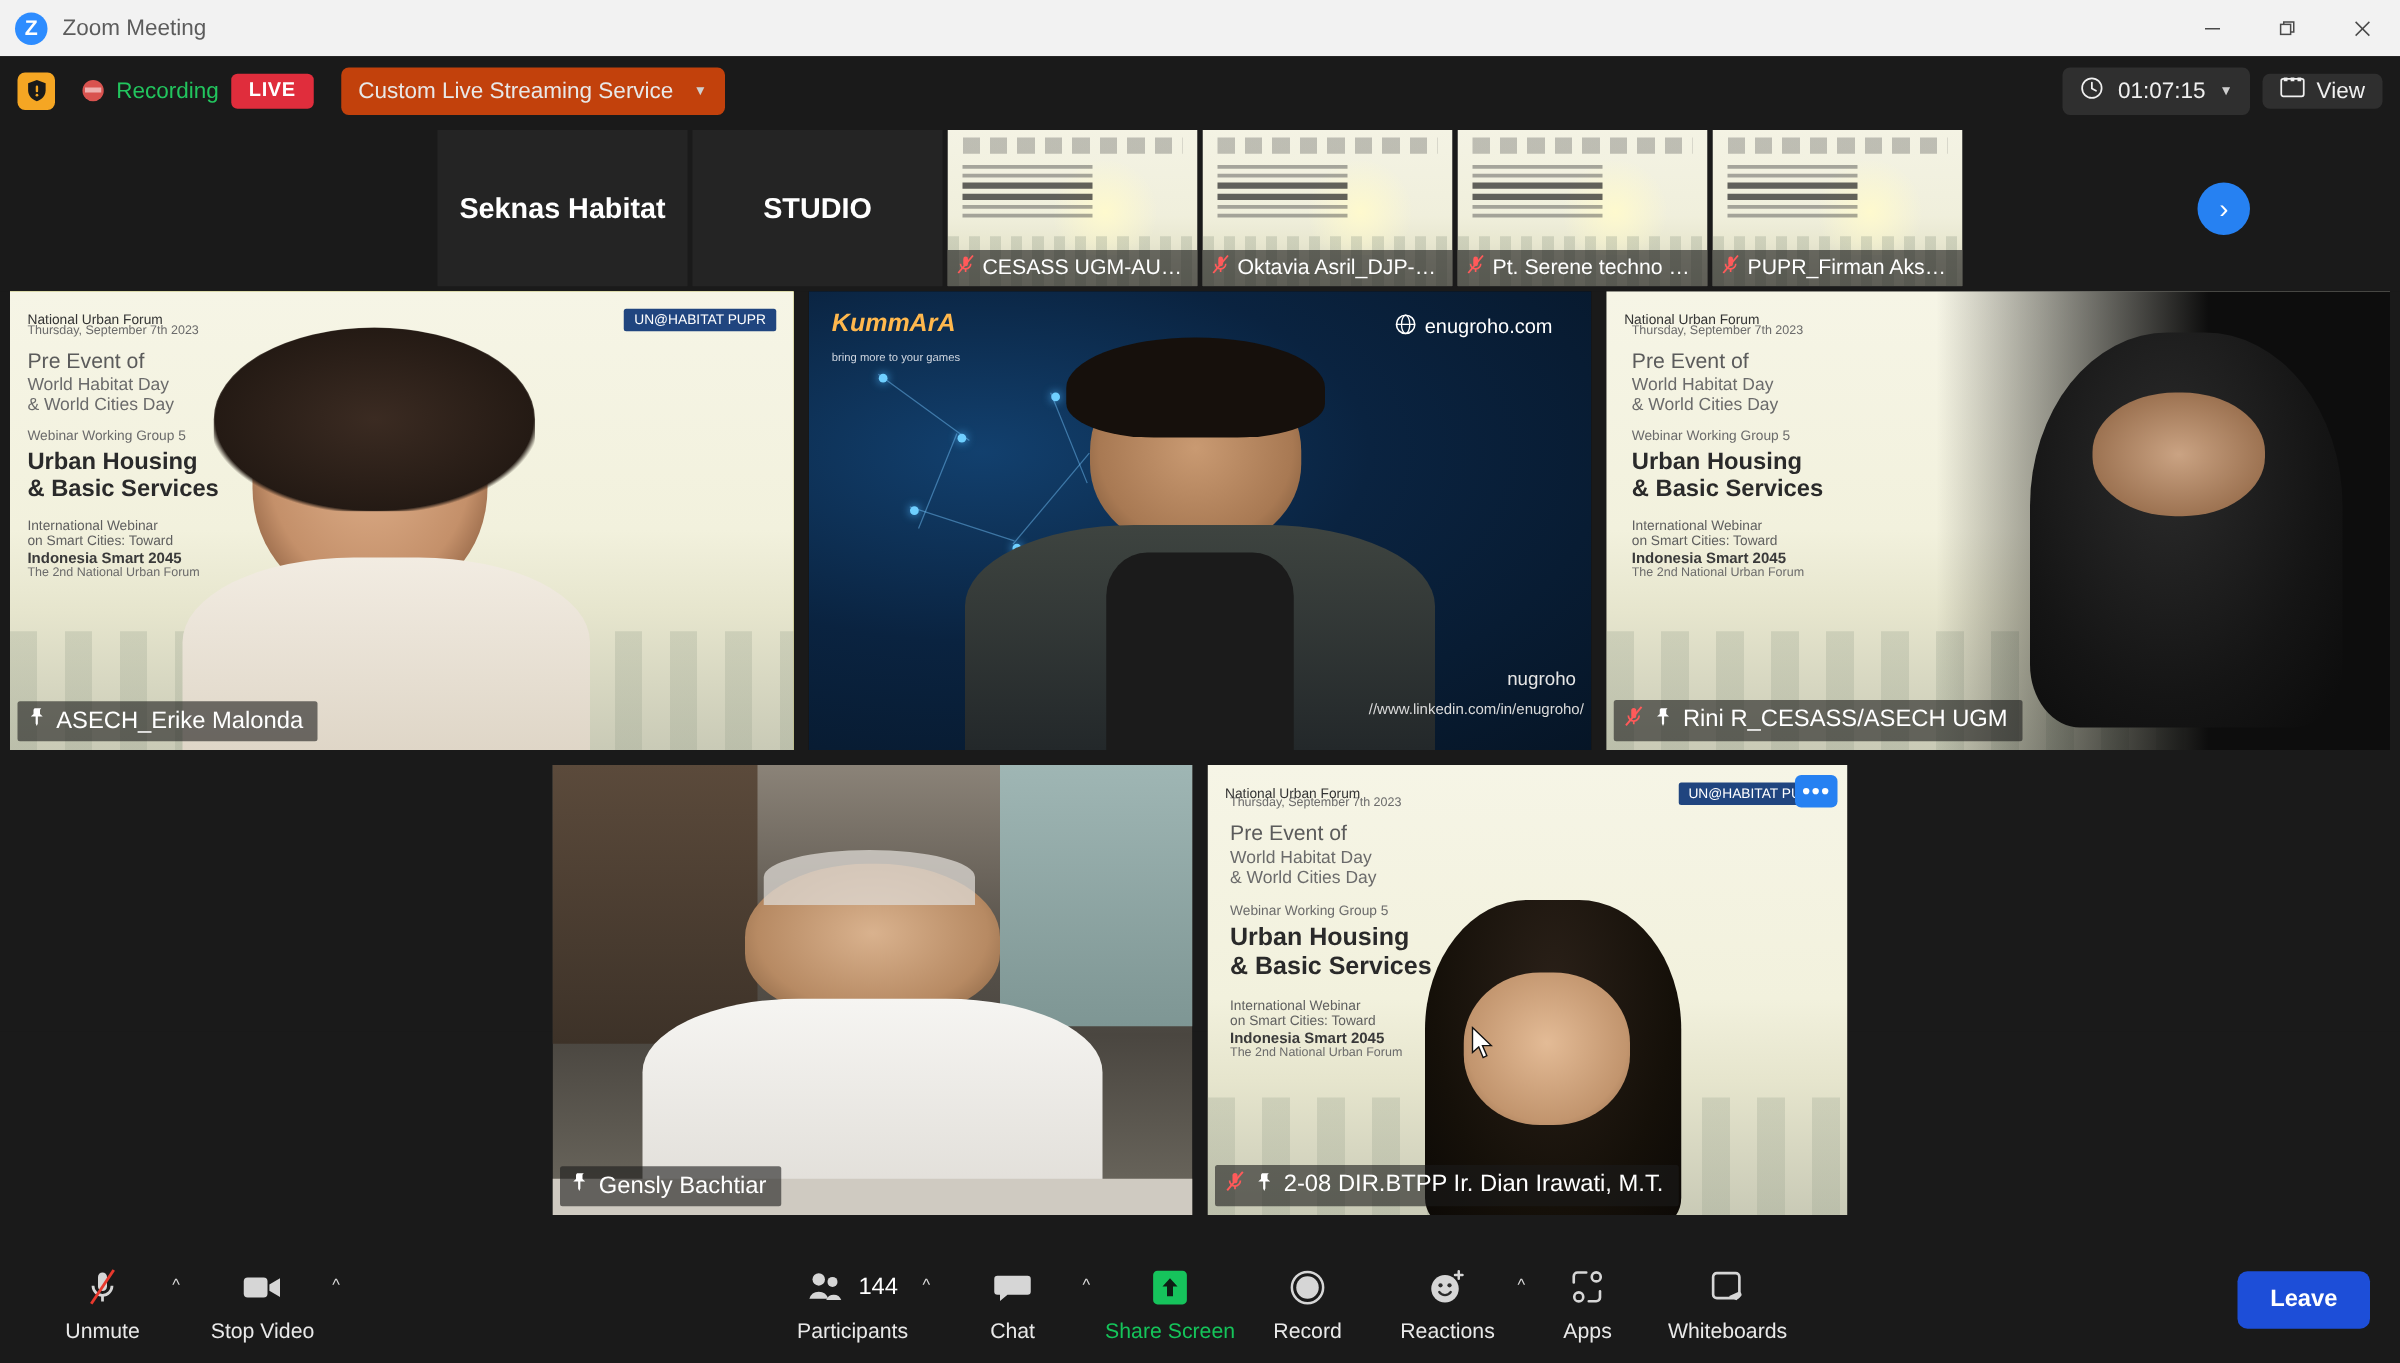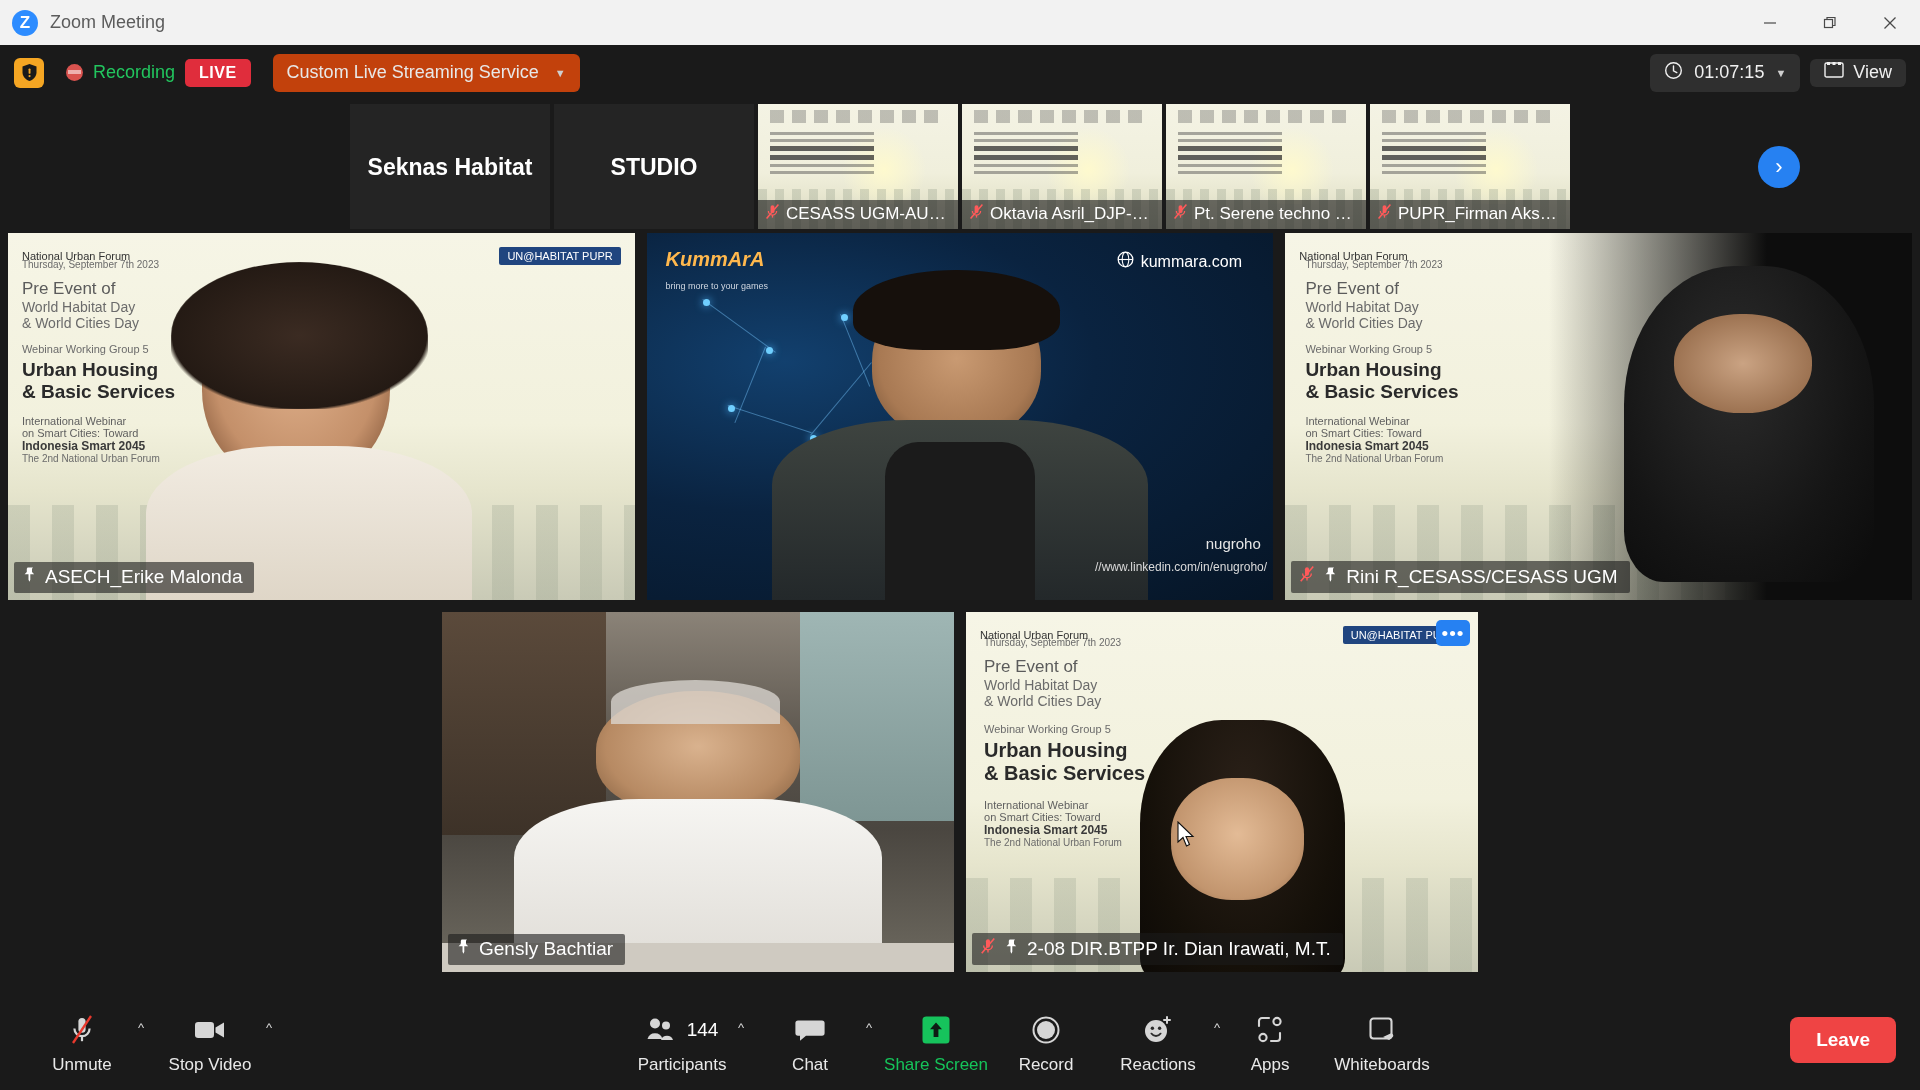--- a/index.html
+++ b/index.html
@@ -262,21 +262,21 @@
   }
   .tb-item .glyph { height:36px; display:flex; align-items:center; justify-content:center; }
   .tb-item .lbl { white-space:nowrap; }
   .tb-item.green .lbl { color:#15c45a; }
   .tb-chev {
     position:absolute; right: 2px; top: 14px;
     color:#d8d8d8; font-size:13px;
   }
   .tb-item.wide { min-width: 128px; }
   .leave-btn {
-    background:#ef4444; color:#fff;
+    background:#1d4ed8; color:#fff;
     font-size:19px; font-weight:bold;
     padding:12px 26px; border-radius:8px;
     margin-left:auto; margin-right:6px;
   }
   .pcount { color:#fff; font-size:19px; margin-left:7px; }
 </style>
 </head>
 <body>
 
 <div class="titlebar">
@@ -527,21 +527,21 @@
       <div style="position:absolute;left:3%;top:4%;color:#ffb84d;font-size:20px;font-weight:bold;font-style:italic;">KummArA</div>
       <div style="position:absolute;left:3%;top:13%;color:#cfd6e0;font-size:9px;">bring more to your games</div>
       <div style="position:absolute;right:5%;top:5%;display:flex;align-items:center;gap:7px;color:#fff;font-size:16px;">
         <span>
           <svg width="17" height="17" viewBox="0 0 17 17">
             <circle cx="8.5" cy="8.5" r="7.3" fill="none" stroke="#fff" stroke-width="1.3"></circle>
             <ellipse cx="8.5" cy="8.5" rx="3.3" ry="7.3" fill="none" stroke="#fff" stroke-width="1.1"></ellipse>
             <line x1="1.3" y1="8.5" x2="15.7" y2="8.5" stroke="#fff" stroke-width="1.1"></line>
           </svg>
         </span>
-        <span>kummara.com</span>
+        <span>enugroho.com</span>
       </div>
 
       <div style="position:absolute;left:36%;top:14%;width:27%;height:42%;background:radial-gradient(ellipse at 50% 48%,#c99a72 0%,#a87953 65%,#6a4a30 100%);border-radius:50% 50% 44% 44%;"></div>
       <div style="position:absolute;left:33%;top:10%;width:33%;height:22%;background:#16100c;border-radius:50% 50% 34% 34%;"></div>
       <div style="position:absolute;left:20%;top:51%;width:60%;height:49%;background:linear-gradient(to bottom,#3e4440,#23282a);border-radius:36% 36% 0 0;"></div>
       <div style="position:absolute;left:38%;top:57%;width:24%;height:43%;background:#1b1b1b;border-radius:22% 22% 0 0;"></div>
       <div style="position:absolute;right:2%;bottom:13%;color:#e6e6e6;font-size:15px;">nugroho</div>
       <div style="position:absolute;right:1%;bottom:7%;color:#dadada;font-size:12px;">//www.linkedin.com/in/enugroho/</div>
     </div>
 
@@ -576,21 +576,21 @@
             <path d="M3.4 8 a4.1 4.1 0 0 0 8.2 0" fill="none" stroke="#ff5a5a" stroke-width="1.3"></path>
             <line x1="7.5" y1="12" x2="7.5" y2="14.6" stroke="#ff5a5a" stroke-width="1.3"></line>
             <line x1="1.6" y1="15.4" x2="13.4" y2="1.4" stroke="#ff5a5a" stroke-width="1.5"></line>
           </svg>
         </span>
         <span>
           <svg width="15" height="17" viewBox="0 0 15 17">
             <path d="M5.6 1.6 h5.4 l-1 1.2 v3.3 l2.2 2.1 H8.3 v5.6 l-.9 2 -.9-2 V8.2 H2.6 l2.2-2.1 V2.8 z" fill="#fff"></path>
           </svg>
         </span>
-        <span>Rini R_CESASS/CESASS UGM</span>
+        <span>Rini R_CESASS/ASECH UGM</span>
       </div>
     </div>
   </div>
 
   <div class="row2">
 
     <div class="tile">
       <div class="bg-room"></div>
       <div style="position:absolute;left:0;top:0;width:32%;height:62%;background:linear-gradient(to bottom,#5b4a3b,#3d3228);"></div>
       <div style="position:absolute;right:0;top:0;width:30%;height:58%;background:linear-gradient(to bottom,#9fb6b4,#7e9694);"></div>

